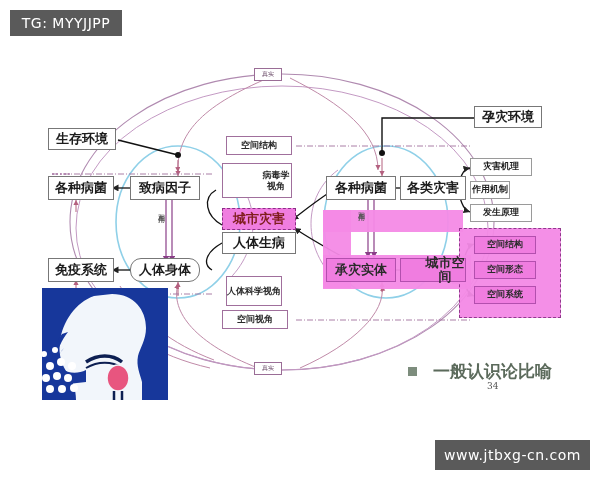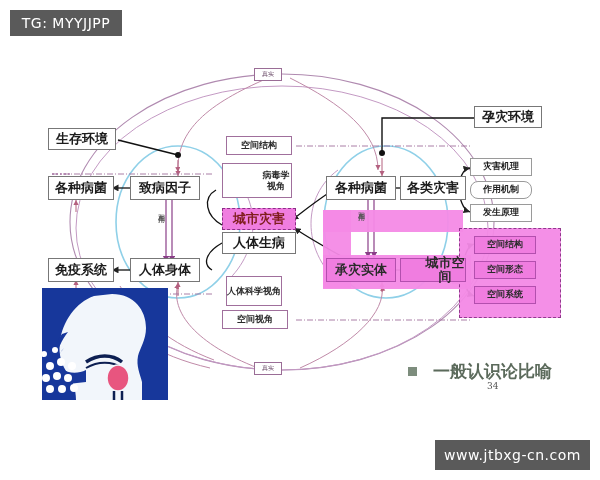--- a/index.html
+++ b/index.html
@@ -187,38 +187,38 @@
   <div class="region" style="left:452px;top:258px;width:16px;height:26px;"></div>
 
   <div class="node big" style="left:48px;top:128px;width:68px;height:22px;">生存环境</div>
 
   <div class="node big" style="left:48px;top:176px;width:66px;height:24px;">各种病菌</div>
 
   <div class="node big" style="left:130px;top:176px;width:70px;height:24px;">致病因子</div>
 
   <div class="node big" style="left:48px;top:258px;width:66px;height:24px;">免疫系统</div>
 
-  <div class="node big" style="left:130px;top:258px;width:70px;height:24px;">人体身体</div>
+  <div class="node big" style="left:130px;top:258px;width:70px;height:24px;border-radius:11px;">人体身体</div>
 
   <div class="node big magenta" style="left:222px;top:208px;width:74px;height:22px;">城市灾害</div>
 
   <div class="node big" style="left:222px;top:232px;width:74px;height:22px;">人体生病</div>
 
   <div class="node big" style="left:474px;top:106px;width:68px;height:22px;">孕灾环境</div>
 
   <div class="node big" style="left:326px;top:176px;width:70px;height:24px;">各种病菌</div>
 
   <div class="node big" style="left:400px;top:176px;width:66px;height:24px;">各类灾害</div>
 
   <div class="node big magenta-solid" style="left:326px;top:258px;width:70px;height:24px;">承灾实体</div>
 
   <div class="node big magenta-solid" style="left:400px;top:258px;width:66px;height:24px;padding-left:24px;">城市空间</div>
 
   <div class="node small" style="left:470px;top:158px;width:62px;height:18px;">灾害机理</div>
-  <div class="node small" style="left:470px;top:181px;width:62px;height:18px;border-radius:8px;">作用机制</div>
+  <div class="node small" style="left:470px;top:181px;width:40px;height:18px;">作用机制</div>
   <div class="node small" style="left:470px;top:204px;width:62px;height:18px;">发生原理</div>
 
   <div class="node small magenta-solid" style="left:474px;top:236px;width:62px;height:18px;">空间结构</div>
   <div class="node small magenta-solid" style="left:474px;top:261px;width:62px;height:18px;">空间形态</div>
   <div class="node small magenta-solid" style="left:474px;top:286px;width:62px;height:18px;">空间系统</div>
 
   <div class="persp" style="left:226px;top:136px;width:66px;height:19px;">空间结构</div>
 
   <div class="persp" style="left:222px;top:163px;width:70px;height:35px;padding-left:38px;">病毒学视角</div>
 

